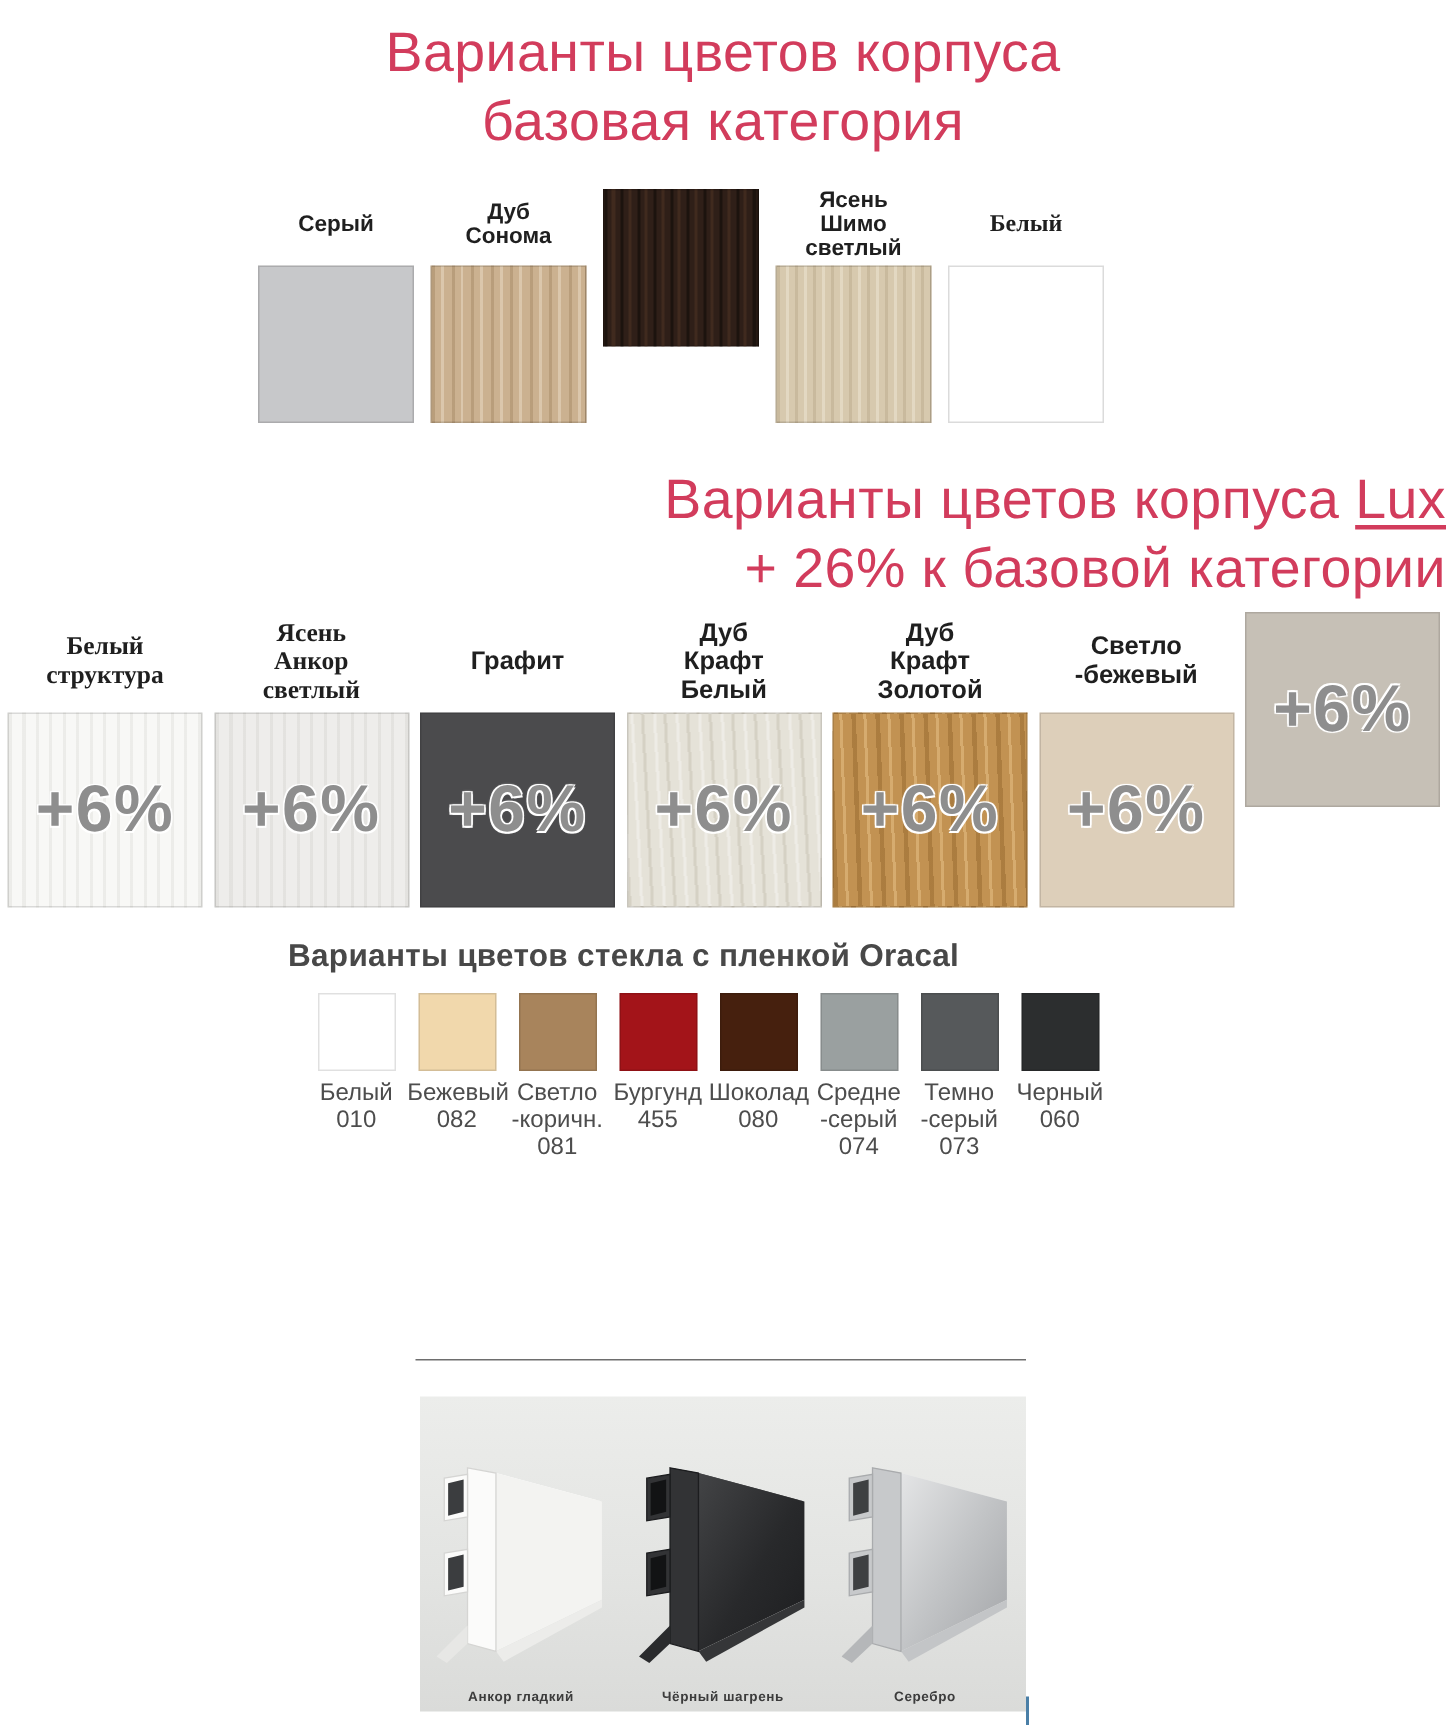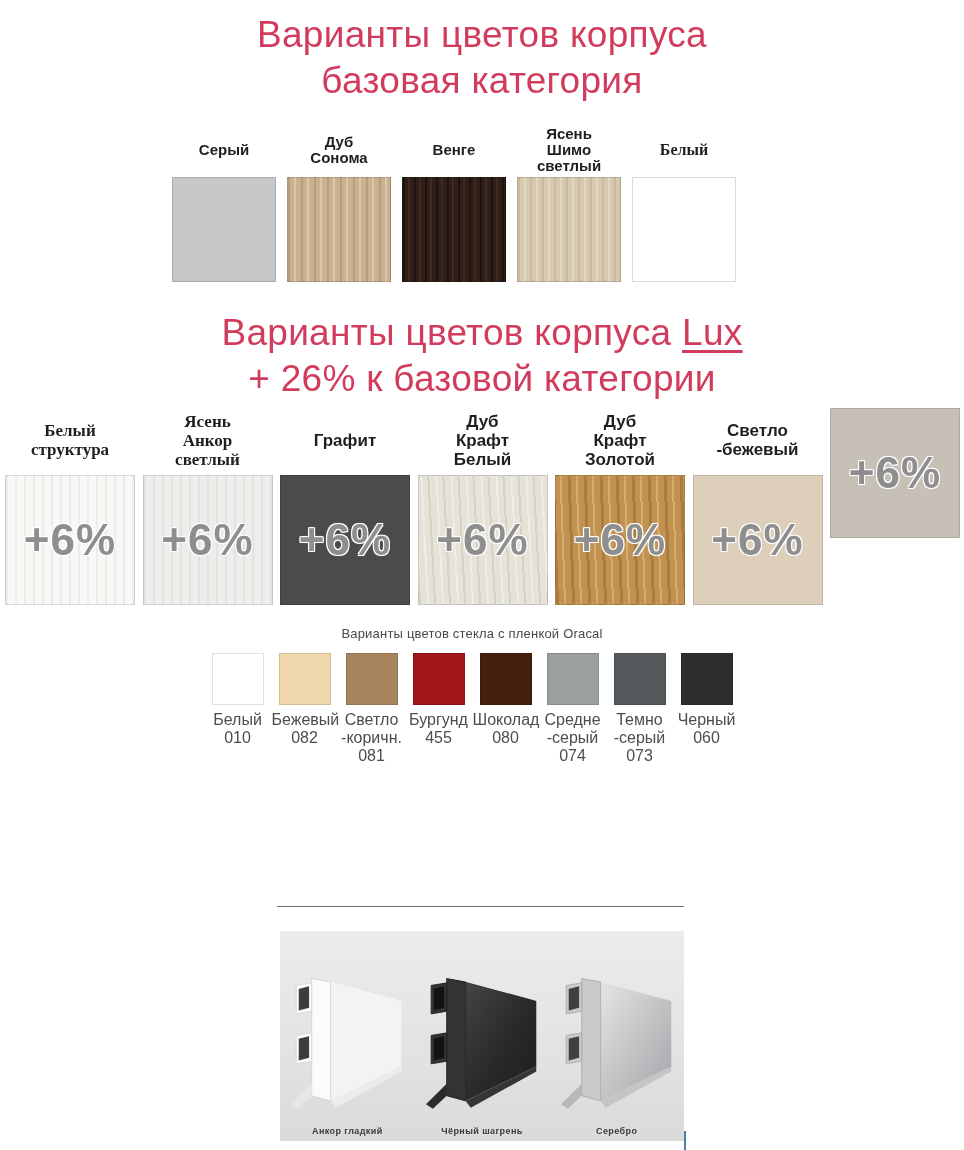--- a/index.html
+++ b/index.html
@@ -3,21 +3,21 @@
 <meta charset="utf-8">
 <style>
   html,body{margin:0;padding:0;}
   body{width:964px;height:1150px;background:#fff;font-family:"Liberation Sans",sans-serif;}
   .page{position:relative;width:964px;height:1150px;background:#ffffff;overflow:hidden;}
 
   
   .big-title{position:absolute;left:0;width:100%;text-align:center;font-weight:400;
     font-size:37px;line-height:46px;letter-spacing:.3px;}
   .title-base{top:12px;}
-  .title-lux{top:310px;}
+  .title-lux{top:310px;text-align:right;}
   .lux-underline{text-decoration:underline;text-underline-offset:5px;}
 
   
   .cell{display:flex;flex-direction:column;}
   .label-zone{display:flex;align-items:center;justify-content:center;text-align:center;
     color:#1f1f1f;white-space:pre-line;}
   .serif{font-family:"Liberation Serif",serif;font-weight:700;}
 
   
   .base-row{position:absolute;top:126px;left:172px;width:566px;display:flex;gap:11px;}
@@ -45,21 +45,21 @@
     rgba(0,0,0,0) 2px 6px,rgba(255,252,240,.30) 6px 8px,rgba(0,0,0,0) 8px 12px);}
   .tex-faint{background-image:repeating-linear-gradient(90deg,rgba(150,150,142,.12) 0 2px,
     rgba(0,0,0,0) 2px 9px);}
   .tex-kraft-white{background-image:repeating-linear-gradient(87deg,rgba(150,140,118,.20) 0 2px,
     rgba(0,0,0,0) 2px 8px,rgba(255,255,255,.35) 8px 10px,rgba(0,0,0,0) 10px 15px);}
   .tex-kraft-gold{background-image:repeating-linear-gradient(88deg,rgba(130,85,30,.35) 0 3px,
     rgba(0,0,0,0) 3px 8px,rgba(255,225,170,.32) 8px 10px,rgba(0,0,0,0) 10px 16px);}
 
   
   .oracal{position:absolute;top:626px;left:192px;width:560px;}
-  .oracal-title{text-align:center;font-size:13px;font-weight:400;letter-spacing:.2px;}
+  .oracal-title{text-align:left;font-size:21px;font-weight:700;letter-spacing:.2px;}
   .oracal-row{margin-top:12px;display:flex;justify-content:center;gap:17px;}
   .oracal-cell{width:50px;display:flex;flex-direction:column;align-items:center;}
   .oracal-swatch{width:50px;height:50px;border:1px solid rgba(0,0,0,.12);}
   .oracal-label{margin-top:6px;width:66px;font-size:16px;line-height:18px;color:#4d4d4d;
     text-align:center;white-space:pre-line;}
 
   
   .slender-text{position:absolute;top:826px;left:0;width:100%;text-align:center;
     font-size:19px;line-height:23px;font-weight:700;font-style:italic;color:#141414;}
   .slender-rule{position:absolute;top:906px;left:277px;width:407px;height:0;border-top:1px solid #6e6e6e;}
@@ -96,21 +96,20 @@
     <div class="cell">
       <div class="label-zone">Серый</div>
       <div class="swatch base-swatch" style="background-color: rgb(199, 200, 202);"></div>
     </div>
     <div class="cell">
       <div class="label-zone">Дуб
 Сонома</div>
       <div class="swatch base-swatch tex-sonoma" style="background-color: rgb(203, 177, 144);"></div>
     </div>
     <div class="cell">
-      <div class="label-zone">Венге</div>
       <div class="swatch base-swatch tex-wenge" style="background-color: rgb(47, 31, 24);"></div>
     </div>
     <div class="cell">
       <div class="label-zone">Ясень
 Шимо
 светлый</div>
       <div class="swatch base-swatch tex-shimo" style="background-color: rgb(215, 201, 174);"></div>
     </div>
     <div class="cell">
       <div class="label-zone serif">Белый</div>

